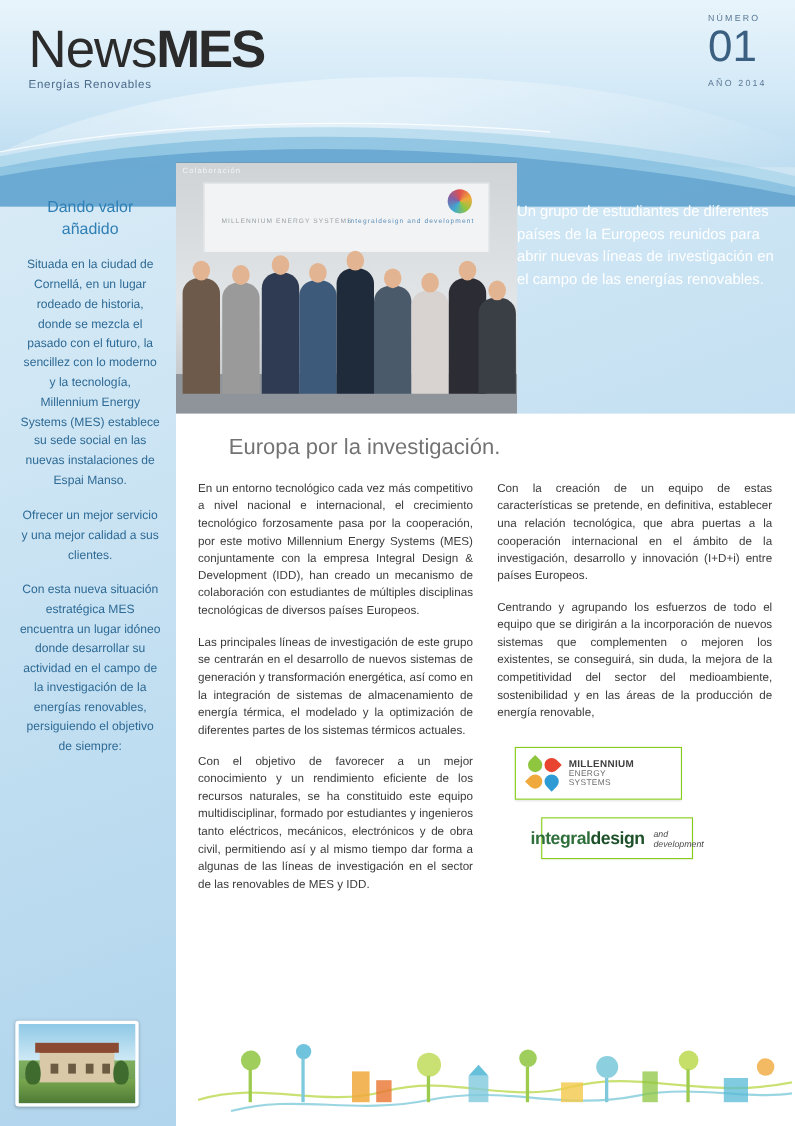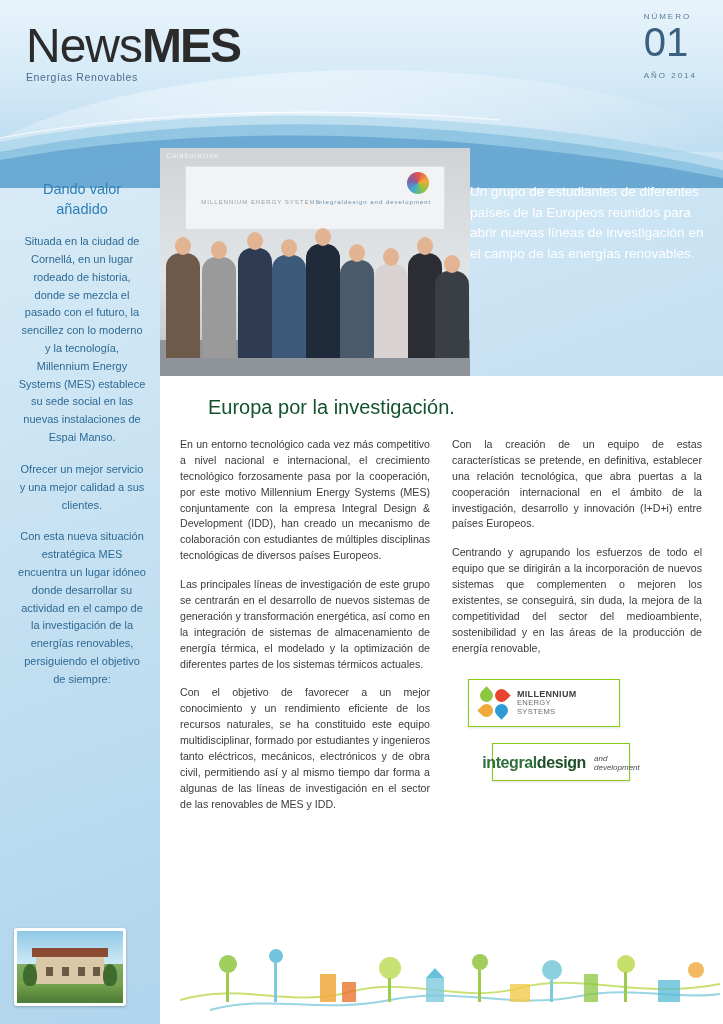--- a/index.html
+++ b/index.html
@@ -362,21 +362,21 @@
     <div class="pg-person" style="left:275px; height:38%; background:#3a3f46;">
         <span class="pg-head"></span>
       </div>
   </div>
 
   <div class="lead-box" style="background: linear-gradient(rgba(63, 135, 191, 0) 0%, rgba(63, 135, 191, 0) 100%);">
     <div>Un grupo de estudiantes de  diferentes países de la Europeos reunidos para abrir nuevas líneas de investigación en el campo de las energías renovables.</div>
   </div>
 
   <div class="article">
-    <div class="article-title" style="color: #14532d; margin-left: 28px;">Europa por la investigación.</div>
+    <div class="article-title" style="color: #737373; margin-left: 28px;">Europa por la investigación.</div>
     <div class="cols">
       <div class="col">
         <p>En un entorno tecnológico cada vez más competitivo a nivel nacional e internacional, el crecimiento tecnológico forzosamente pasa por la cooperación, por este motivo Millennium Energy Systems (MES) conjuntamente con la empresa Integral Design &amp; Development (IDD), han creado un mecanismo de colaboración con estudiantes de múltiples disciplinas tecnológicas de diversos países Europeos.</p>
         <p>Las principales líneas de investigación de este grupo se centrarán en el desarrollo de nuevos sistemas de generación y transformación energética, así como en la integración de sistemas de almacenamiento de energía térmica, el modelado y la optimización de diferentes partes de los sistemas térmicos actuales.</p>
         <p>Con el objetivo de favorecer a un mejor conocimiento y un rendimiento eficiente de los recursos naturales, se ha constituido este equipo multidisciplinar, formado por estudiantes y ingenieros tanto eléctricos, mecánicos, electrónicos y de obra civil, permitiendo así y al mismo tiempo dar forma a algunas de las líneas de investigación en el sector de las renovables de MES y IDD.</p>
       </div>
       <div class="col">
         <p>Con la creación de un equipo de estas características se pretende, en definitiva, establecer una relación tecnológica, que abra puertas a la cooperación internacional en el ámbito de la investigación, desarrollo y innovación (I+D+i) entre países Europeos.</p>
         <p>Centrando y agrupando los esfuerzos de todo el equipo que se dirigirán a la incorporación de nuevos sistemas que complementen o mejoren los existentes, se conseguirá, sin duda, la mejora de la competitividad del sector del medioambiente, sostenibilidad y en las áreas de la producción de energía renovable,</p>
 

